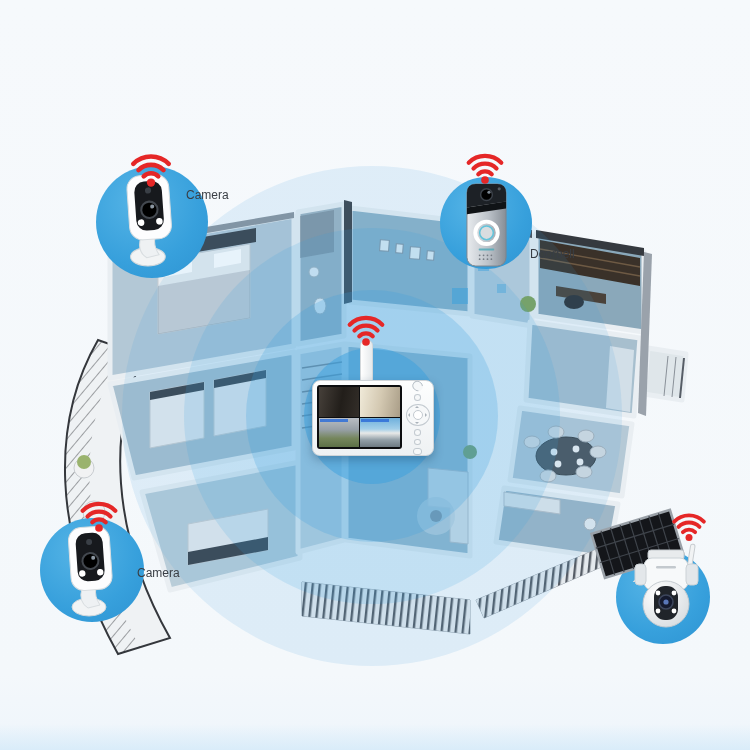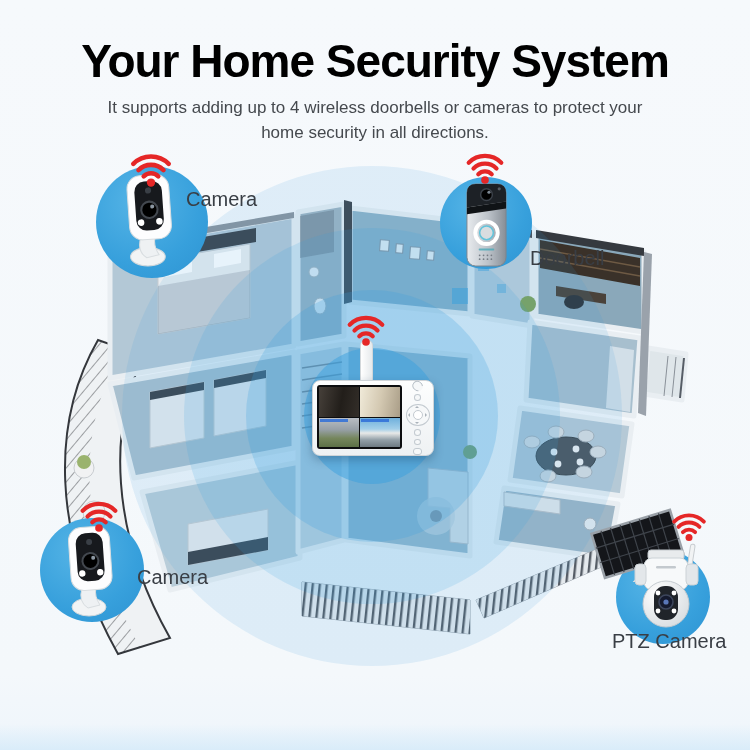--- a/index.html
+++ b/index.html
@@ -12,21 +12,21 @@
   .hdr p{margin:8px 0 0 0;font-size:17px;line-height:1.45;color:#45494e;}
   .hdr p.l2{margin-top:0;}
   
   .scene{position:absolute;left:0;top:0;width:750px;height:750px;z-index:1;}
   
   .abs{position:absolute;}
   .dev-circle{position:absolute;border-radius:50%;
      background:radial-gradient(circle at 38% 32%, #55b4e6 0%, #37a0dc 60%, #2d93d2 100%);z-index:3;}
   .dev{z-index:4;}
   .wifi{z-index:5;}
-  .lbl{position:absolute;z-index:6;font-size:20px;color:#393e45;white-space:nowrap;}
+  .lbl{position:absolute;z-index:6;font-size:12px;color:#393e45;white-space:nowrap;}
   
   .antenna{position:absolute;left:360px;top:340px;width:11px;height:46px;z-index:4;
      background:linear-gradient(90deg,#ffffff,#e6eaec);border:1px solid #d2d7da;
      border-radius:5px 5px 2px 2px;}
   .monitor{position:absolute;left:312px;top:380px;width:120px;height:74px;z-index:5;
      background:linear-gradient(180deg,#fdfefe,#eef1f3);border:1px solid #cfd4d8;border-radius:8px;
      box-shadow:0 4px 10px rgba(30,60,90,.35);display:flex;}
   .screen{margin:4px 0 4px 4px;width:85px;height:64px;background:#0c0d0f;border-radius:3px;
      display:grid;grid-template-columns:1fr 1fr;grid-template-rows:1fr 1fr;gap:1px;padding:2px;box-sizing:border-box;}
   .feed{position:relative;overflow:hidden;}
@@ -51,25 +51,20 @@
   
   .pix{position:absolute;background:#3aa0dd;z-index:2;}
   .bottom-band{position:absolute;left:0;bottom:0;width:750px;height:26px;z-index:0;
      background:linear-gradient(180deg,rgba(217,236,249,0) 0%,#d9ecf9 100%);}
 </style>
 </head>
 <body>
 
 <div class="stage">
 
-  <div class="hdr">
-    <h1>Your Home Security System</h1>
-    <p>It supports adding up to 4 wireless doorbells or cameras to protect your</p>
-    <p class="l2">home security in all directions.</p>
-  </div>
 
   <svg class="scene" viewBox="0 0 750 750">
     <defs>
       <pattern id="slats" width="7" height="44" patternUnits="userSpaceOnUse" patternTransform="rotate(6)">
         <rect width="7" height="44" fill="#e4e9ed"></rect>
           <rect width="2.4" height="44" fill="#565d66"></rect>
       </pattern>
       <pattern id="hatch" width="9" height="9" patternUnits="userSpaceOnUse" patternTransform="rotate(40)">
         <rect width="9" height="9" fill="none"></rect>
           <line x1="0" y1="0" x2="0" y2="9" stroke="#2f3237" stroke-width="1.6"></line>
@@ -356,21 +351,20 @@
     <rect x="30" y="24" width="20" height="2.4" rx="1.2" fill="#c3c9ce"></rect>
     <circle cx="40" cy="62" r="23" fill="url(#domeg)" stroke="#c5cbd0"></circle>
     <rect x="28" y="44" width="24" height="34" rx="11" fill="#20242a"></rect>
     <circle cx="40" cy="60" r="7" fill="#151a2e" stroke="#3d465c" stroke-width="1.6"></circle>
     <circle cx="40" cy="60" r="2.6" fill="#5a77b8"></circle>
     <circle cx="32" cy="51" r="2.4" fill="#fff"></circle>
       <circle cx="48" cy="51" r="2.4" fill="#fff"></circle>
     <circle cx="32" cy="69" r="2.4" fill="#fff"></circle>
       <circle cx="48" cy="69" r="2.4" fill="#fff"></circle>
   </svg>
-  <span class="lbl" style="left:612px;top:630px;width:110px;text-align:center;">PTZ Camera</span>
 
   <svg class="abs wifi" style="left:343px;top:312px;" width="46" height="35" viewBox="0 0 48 36">
     <g stroke="#e52727" stroke-width="4.4" fill="none" stroke-linecap="round">
       <path d="M17,25 a10,10 0 0 1 14,0"></path>
         <path d="M12,19 a17,17 0 0 1 24,0"></path>
         <path d="M7,13 a24,24 0 0 1 34,0"></path>
     </g>
       <circle cx="24" cy="31" r="4" fill="#e52727"></circle>
   </svg>
   <div class="antenna"></div>

